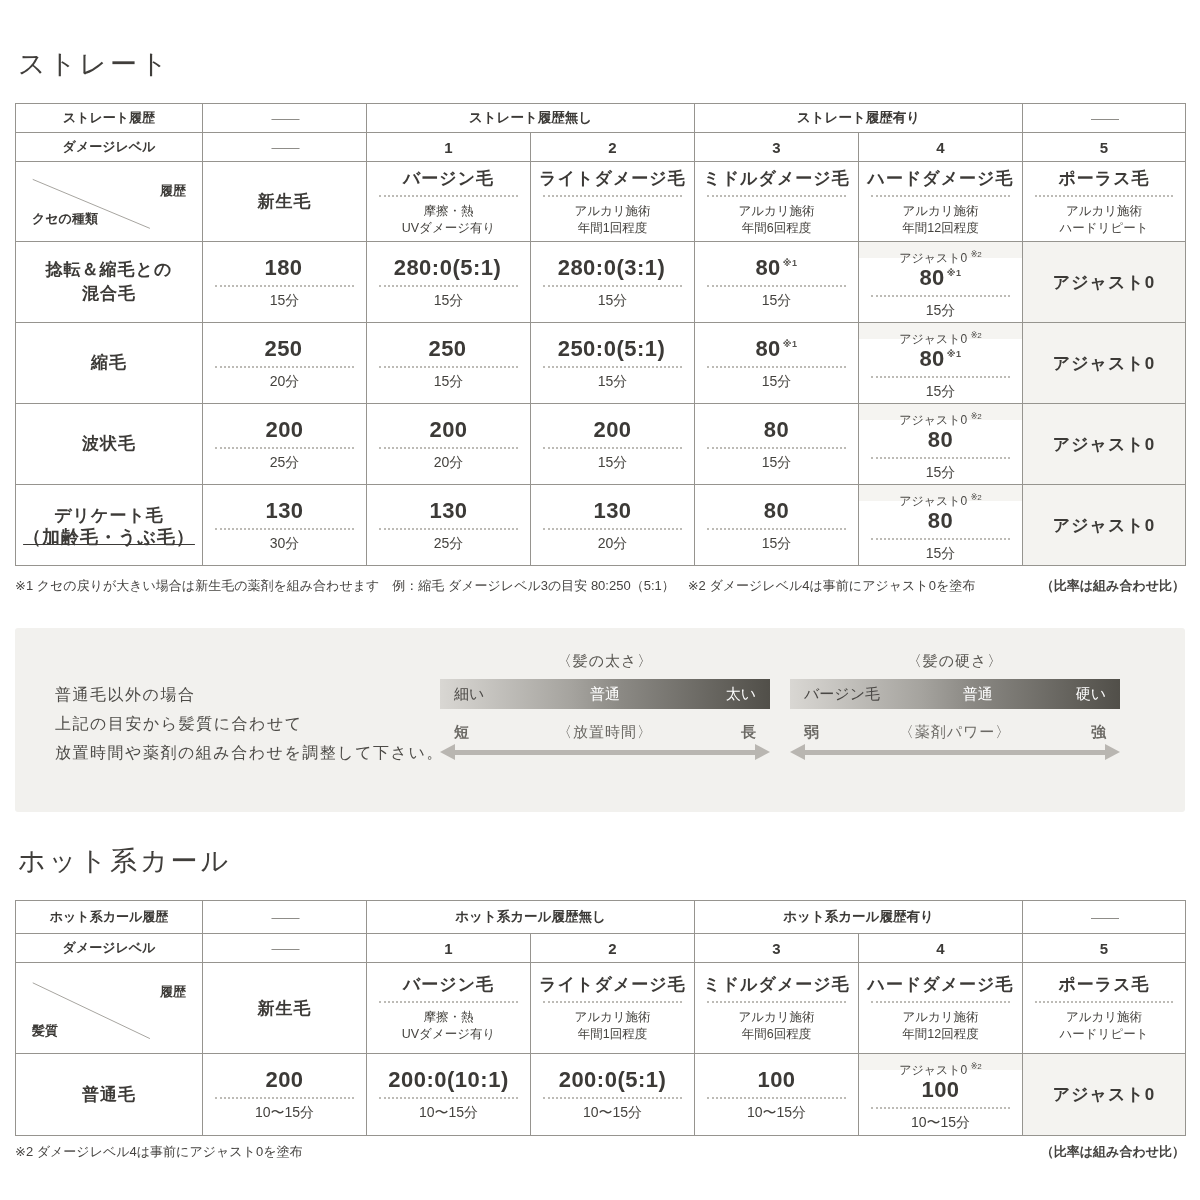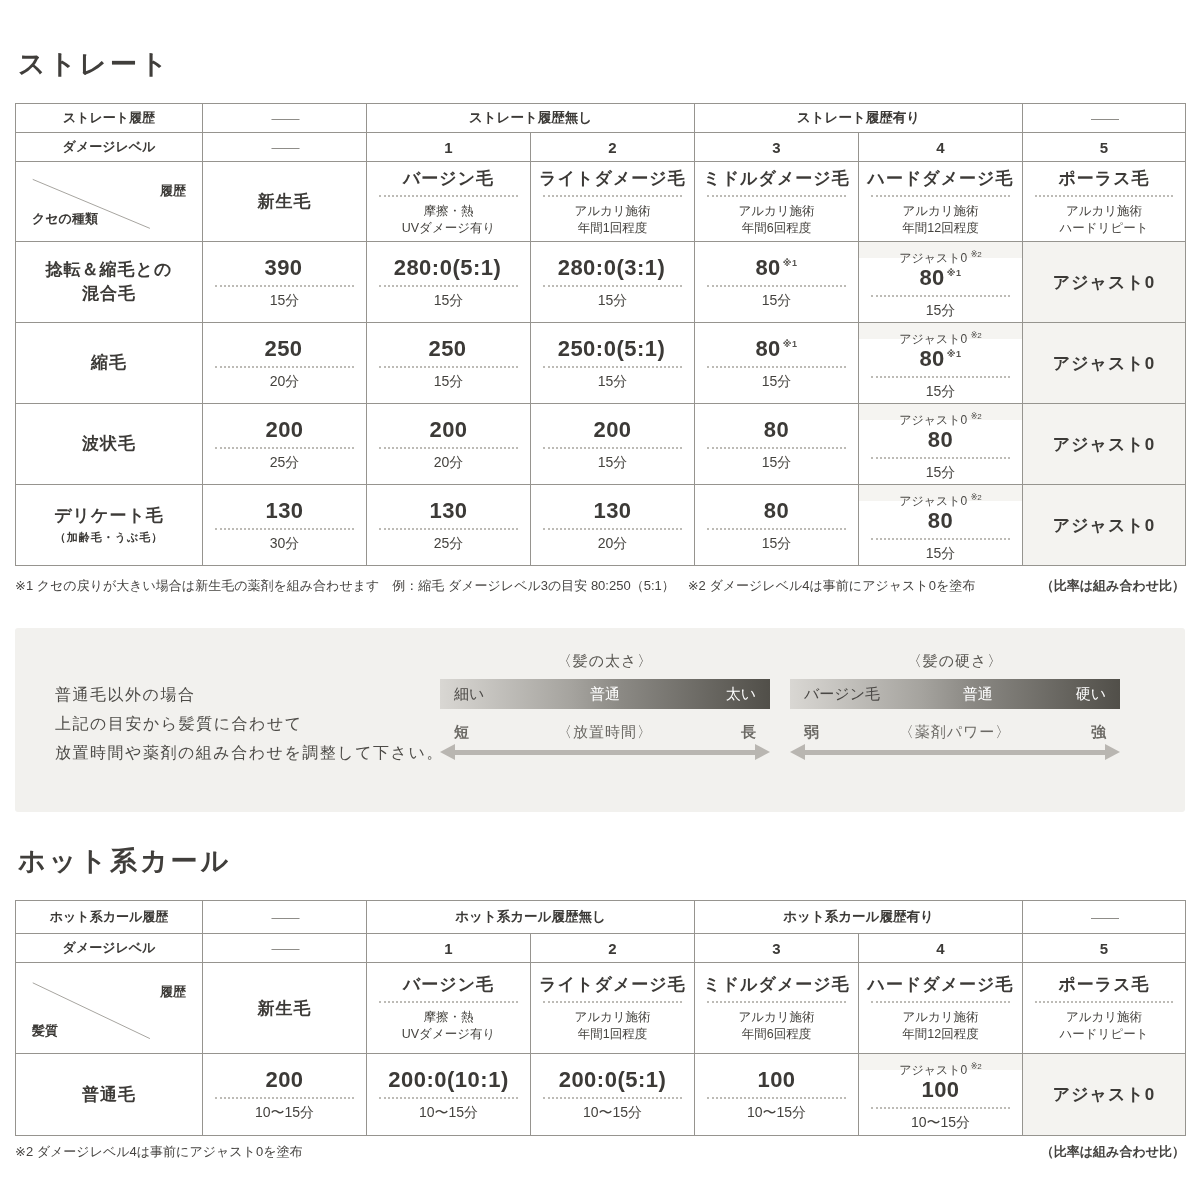--- a/index.html
+++ b/index.html
@@ -5,21 +5,21 @@
   * { margin:0; padding:0; box-sizing:border-box; }
   html,body { background:#ffffff; }
   body {
     width:1200px; height:1200px; position:relative;
     font-family:"Liberation Sans","DejaVu Sans",sans-serif;
     color:#3c3a37;
   }
   .abs { position:absolute; }
 
   
-  .sec-title { font-size:27px; font-weight:700; color:#403e3b; letter-spacing:3px; }
+  .sec-title { font-size:27px; font-weight:400; color:#403e3b; letter-spacing:3px; }
 
   
   table.sched { border-collapse:collapse; table-layout:fixed; width:1170px; background:#fff; }
   table.sched td {
     border:1px solid #96948f; text-align:center; vertical-align:middle;
     overflow:hidden; position:relative; padding:0;
   }
   td.cell-lab  { font-size:13px; font-weight:bold; }
   td.cell-span { font-size:13.5px; font-weight:bold; }
   td.cell-lvl  { font-size:15px; font-weight:bold; }
@@ -27,21 +27,21 @@
 
   
   .hd-name { font-size:17px; font-weight:bold; letter-spacing:1px; }
   .hd-sub  { font-size:12.5px; color:#45433f; line-height:17px; }
   .dotted  { width:85%; margin:5px auto 6px auto; border-bottom:2px dotted #bdbbb6; height:0; }
   .dotted.tight { margin:4px auto 5px auto; }
 
   
   .row-lab1 { font-size:17px; font-weight:bold; letter-spacing:1px; line-height:24px; }
   .row-lab2 { font-size:17px; font-weight:bold; letter-spacing:1px; line-height:24px; }
-  .row-lab2.small { font-size:11px; line-height:19px; }
+  .row-lab2.small { font-size:18px; line-height:19px;text-decoration:underline; }
 
   
   .val { font-size:22px; font-weight:bold; letter-spacing:0.5px; }
   .val sup { font-size:9px; font-weight:bold; color:#55534f; vertical-align:super; margin-left:2px; }
   .time { font-size:14px; color:#44423e; }
   .band {
     position:absolute; top:0; left:0; right:0; height:16px; line-height:25px;
     background:#f5f4f1; font-size:12px; color:#4a4845;
   }
   .band sup { font-size:8px; vertical-align:super; }
@@ -154,21 +154,21 @@
       <div class="hd-sub">ハードリピート</div>
     </td>
   </tr>
 
   <tr style="height:81px">
     <td>
       <div class="row-lab1">捻転＆縮毛との</div>
       <div class="row-lab2">混合毛</div>
     </td>
     <td>
-      <div class="val"><span>390</span><sup></sup></div>
+      <div class="val"><span>180</span><sup></sup></div>
       <div class="dotted tight"></div>
       <div class="time">15分</div>
     </td>
     <td>
       <div class="val"><span>280:0(5:1)</span><sup></sup></div>
       <div class="dotted tight"></div>
       <div class="time">15分</div>
     </td>
     <td>
       <div class="val"><span>280:0(3:1)</span><sup></sup></div>

